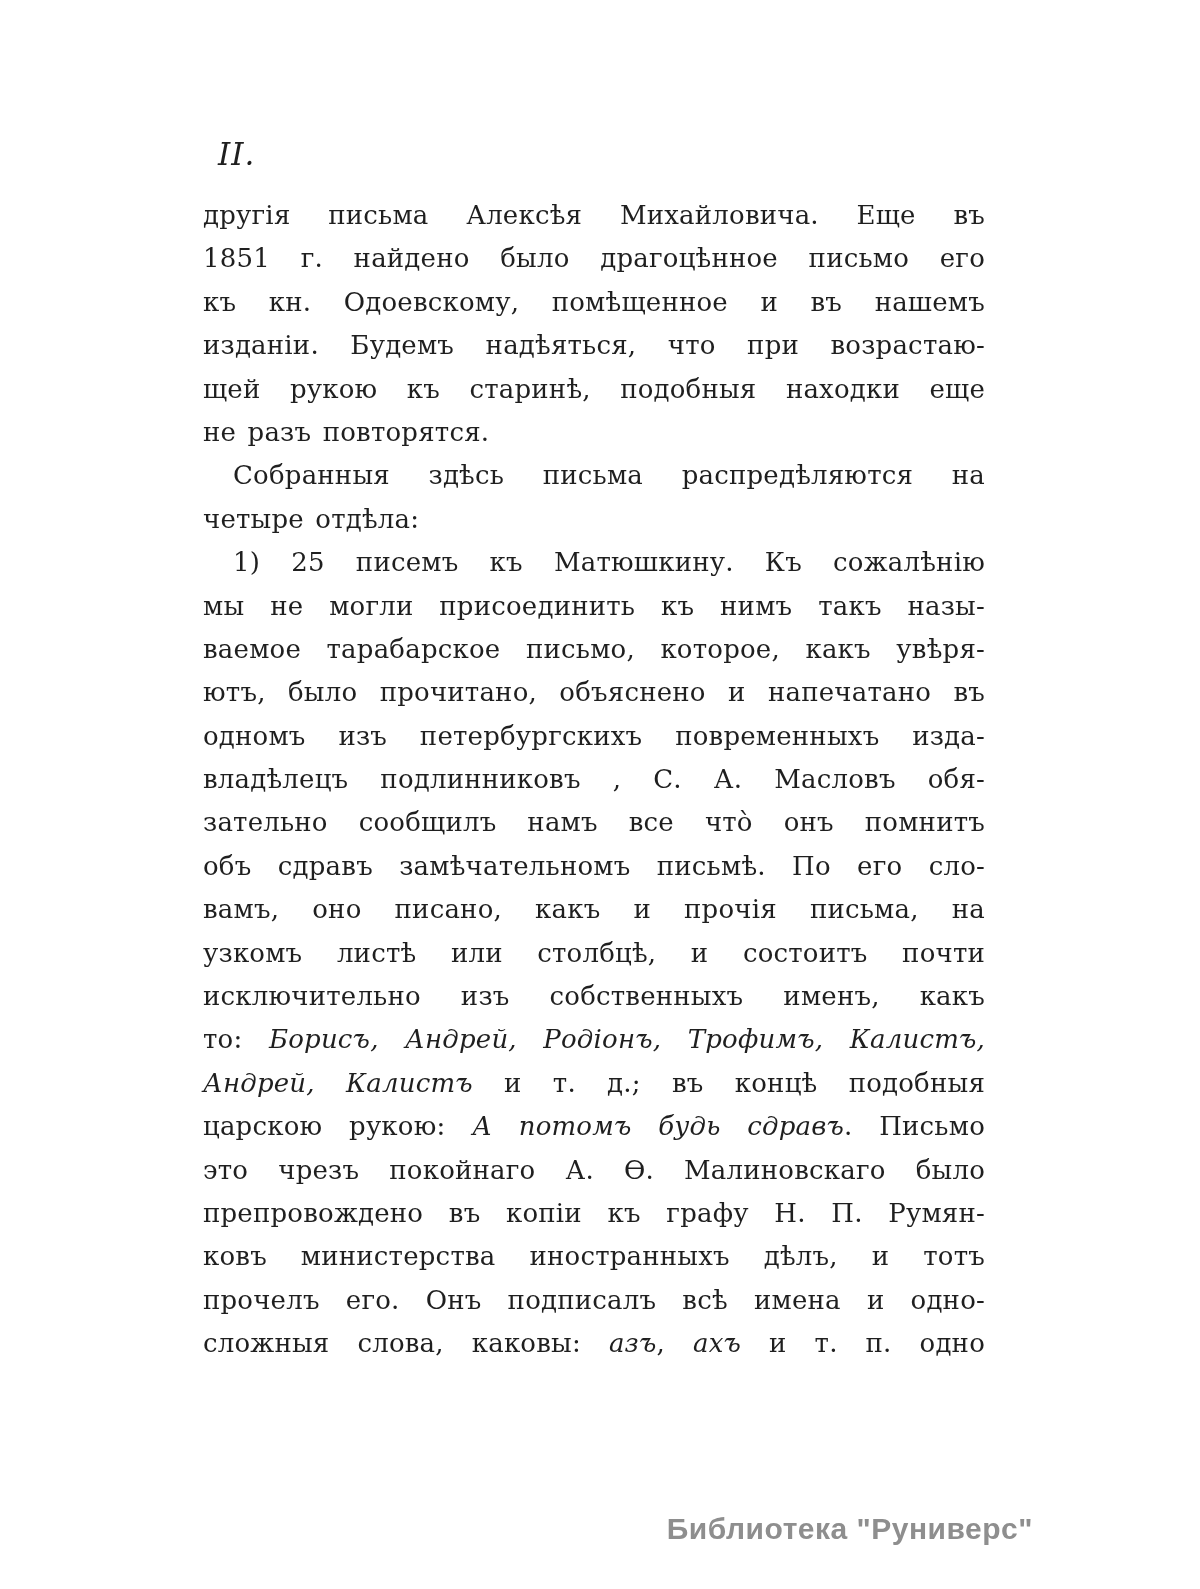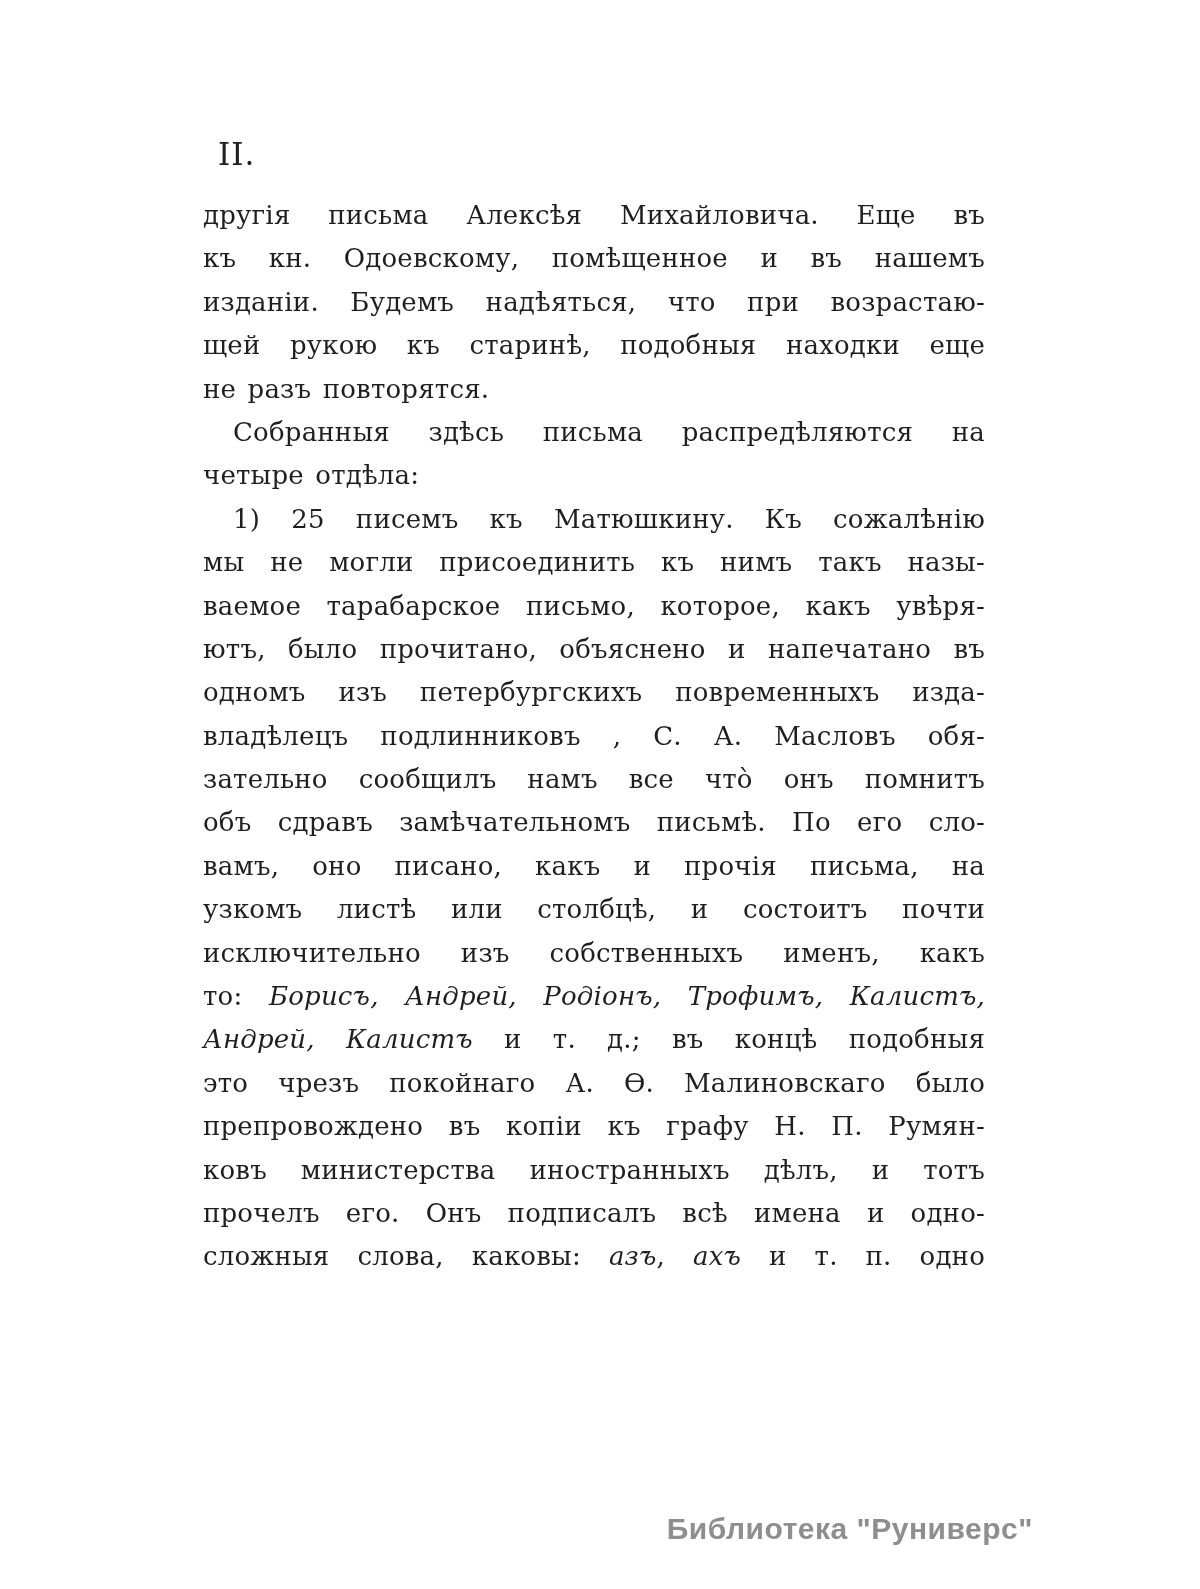--- a/index.html
+++ b/index.html
@@ -25,20 +25,21 @@
     top: 132px;
     width: 782px;
     color: var(--ink, #1f1f1f);
   }
   .section-header {
     font-size: 31px;
     line-height: 44px;
     padding-left: 15px;
     margin-bottom: 18px;
     letter-spacing: 1px;
+    font-style: italic;
   }
   .line {
     font-size: 26px;
     line-height: 43.4px;
     height: 43.4px;
     text-align: justify;
     text-align-last: justify;
     word-spacing: 3px;
     letter-spacing: 0.2px;
     white-space: normal;
@@ -64,39 +65,41 @@
   }
 </style>
 </head>
 <body>
 
 <div class="page">
   <div class="text-block">
     <div class="section-header">II.</div>
     <div>
         <div class="line"><span class="seg">другія письма Алексѣя Михайловича. Еще въ</span></div>
+        <div class="line"><span class="seg">1851 г. найдено было драгоцѣнное письмо его</span></div>
         <div class="line"><span class="seg">къ кн. Одоевскому, помѣщенное и въ нашемъ</span></div>
         <div class="line"><span class="seg">изданіи. Будемъ надѣяться, что при возрастаю-</span></div>
         <div class="line"><span class="seg">щей рукою къ старинѣ, подобныя находки еще</span></div>
         <div class="line no-just"><span class="seg">не разъ повторятся.</span></div>
         <div class="line indent"><span class="seg">Собранныя здѣсь письма распредѣляются на</span></div>
         <div class="line no-just"><span class="seg">четыре отдѣла:</span></div>
         <div class="line indent"><span class="seg">1) 25 писемъ къ Матюшкину. Къ сожалѣнію</span></div>
         <div class="line"><span class="seg">мы не могли присоединить къ нимъ такъ назы-</span></div>
         <div class="line"><span class="seg">ваемое тарабарское письмо, которое, какъ увѣря-</span></div>
         <div class="line"><span class="seg">ютъ, было прочитано, объяснено и напечатано въ</span></div>
         <div class="line"><span class="seg">одномъ изъ петербургскихъ повременныхъ изда-</span></div>
         <div class="line"><span class="seg">владѣлецъ подлинниковъ , С. А. Масловъ обя-</span></div>
         <div class="line"><span class="seg">зательно сообщилъ намъ все что̀ онъ помнитъ</span></div>
         <div class="line"><span class="seg">объ сдравъ замѣчательномъ письмѣ. По его сло-</span></div>
         <div class="line"><span class="seg">вамъ, оно писано, какъ и прочія письма, на</span></div>
         <div class="line"><span class="seg">узкомъ листѣ или столбцѣ, и состоитъ почти</span></div>
         <div class="line"><span class="seg">исключительно изъ собственныхъ именъ, какъ</span></div>
         <div class="line"><span class="seg">то: </span><span class="seg italic">Борисъ, Андрей, Родіонъ, Трофимъ, Калистъ,</span></div>
         <div class="line"><span class="seg italic">Андрей, Калистъ</span><span class="seg"> и т. д.; въ концѣ подобныя</span></div>
+        <div class="line"><span class="seg">царскою рукою: </span><span class="seg italic">А потомъ будь сдравъ</span><span class="seg">. Письмо</span></div>
         <div class="line"><span class="seg">это чрезъ покойнаго А. Ѳ. Малиновскаго было</span></div>
         <div class="line"><span class="seg">препровождено въ копіи къ графу Н. П. Румян-</span></div>
         <div class="line"><span class="seg">ковъ министерства иностранныхъ дѣлъ, и тотъ</span></div>
         <div class="line"><span class="seg">прочелъ его. Онъ подписалъ всѣ имена и одно-</span></div>
         <div class="line"><span class="seg">сложныя слова, каковы: </span><span class="seg italic">азъ</span><span class="seg">, </span><span class="seg italic">ахъ</span><span class="seg"> и т. п. одно</span></div>
       </div>
   </div>
   <div class="watermark">Библиотека "Руниверс"</div>
 </div>
 

